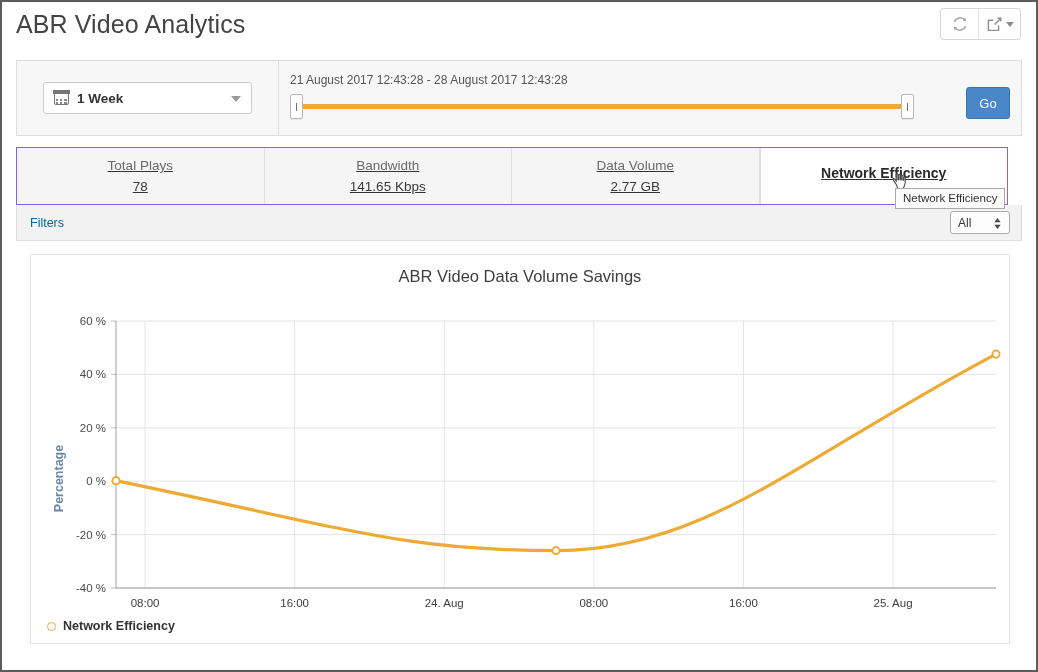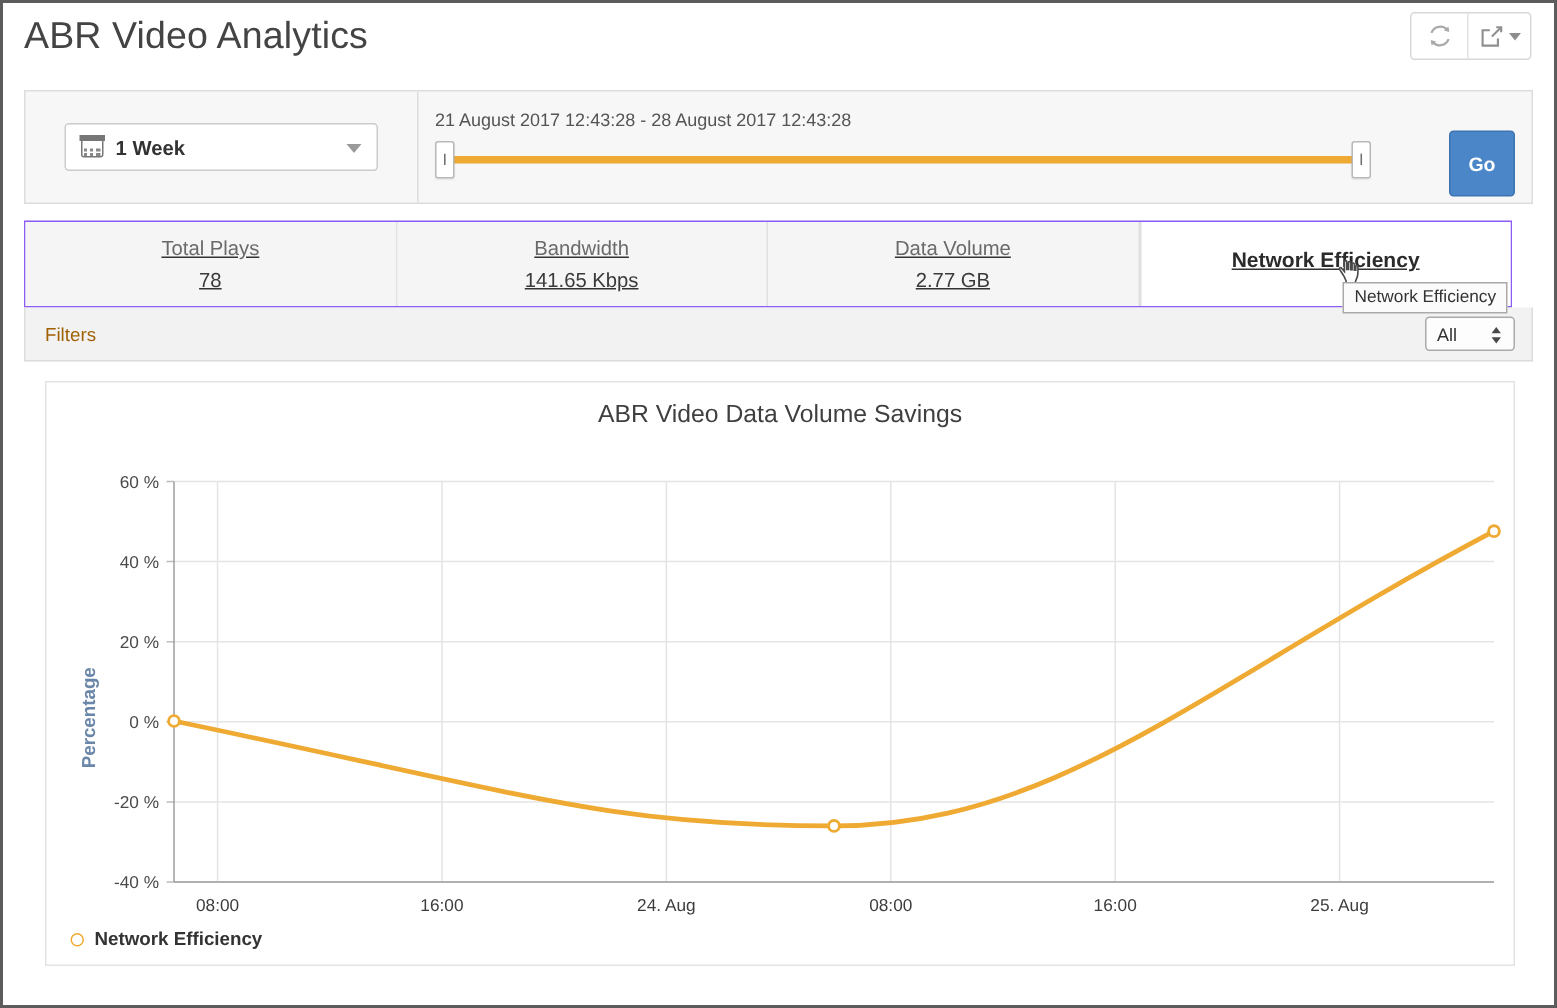--- a/index.html
+++ b/index.html
@@ -155,27 +155,27 @@
     justify-content: center;
     font-size: 11px;
     color: #707070;
     box-shadow: 0 1px 1px rgba(0,0,0,0.07);
   }
   .slider-handle.left { left: 0; }
   .slider-handle.right { left: 611px; }
   .go-btn {
     position: absolute;
     right: 11px; top: 26px;
-    width: 44px; height: 44px;
+    width: 44px; height: 32px;
     background: #4a86c8;
     border: 1px solid #3d74b0;
     border-radius: 3px;
     color: #ffffff;
     font-size: 13px;
-    font-weight: bold;
+    font-weight: normal;
     display: flex;
     align-items: center;
     justify-content: center;
     cursor: pointer;
   }
 
   
   .kpi-bar {
     position: absolute;
     left: 14px; top: 145px;
@@ -241,21 +241,21 @@
     left: 14px; top: 203px;
     width: 1006px; height: 36px;
     background: #f2f2f2;
     border: 1px solid #dddddd;
     border-top: none;
   }
   .filters-label {
     position: absolute;
     left: 13px; top: 11px;
     font-size: 12.5px;
-    color: #a16207;
+    color: #0369a1;
   }
   .filter-select {
     position: absolute;
     right: 11px; top: 6px;
     width: 60px; height: 23px;
     background: #fdfdfd;
     border: 1px solid #aaaaaa;
     border-radius: 3px;
     cursor: pointer;
     padding-left: 13px;

